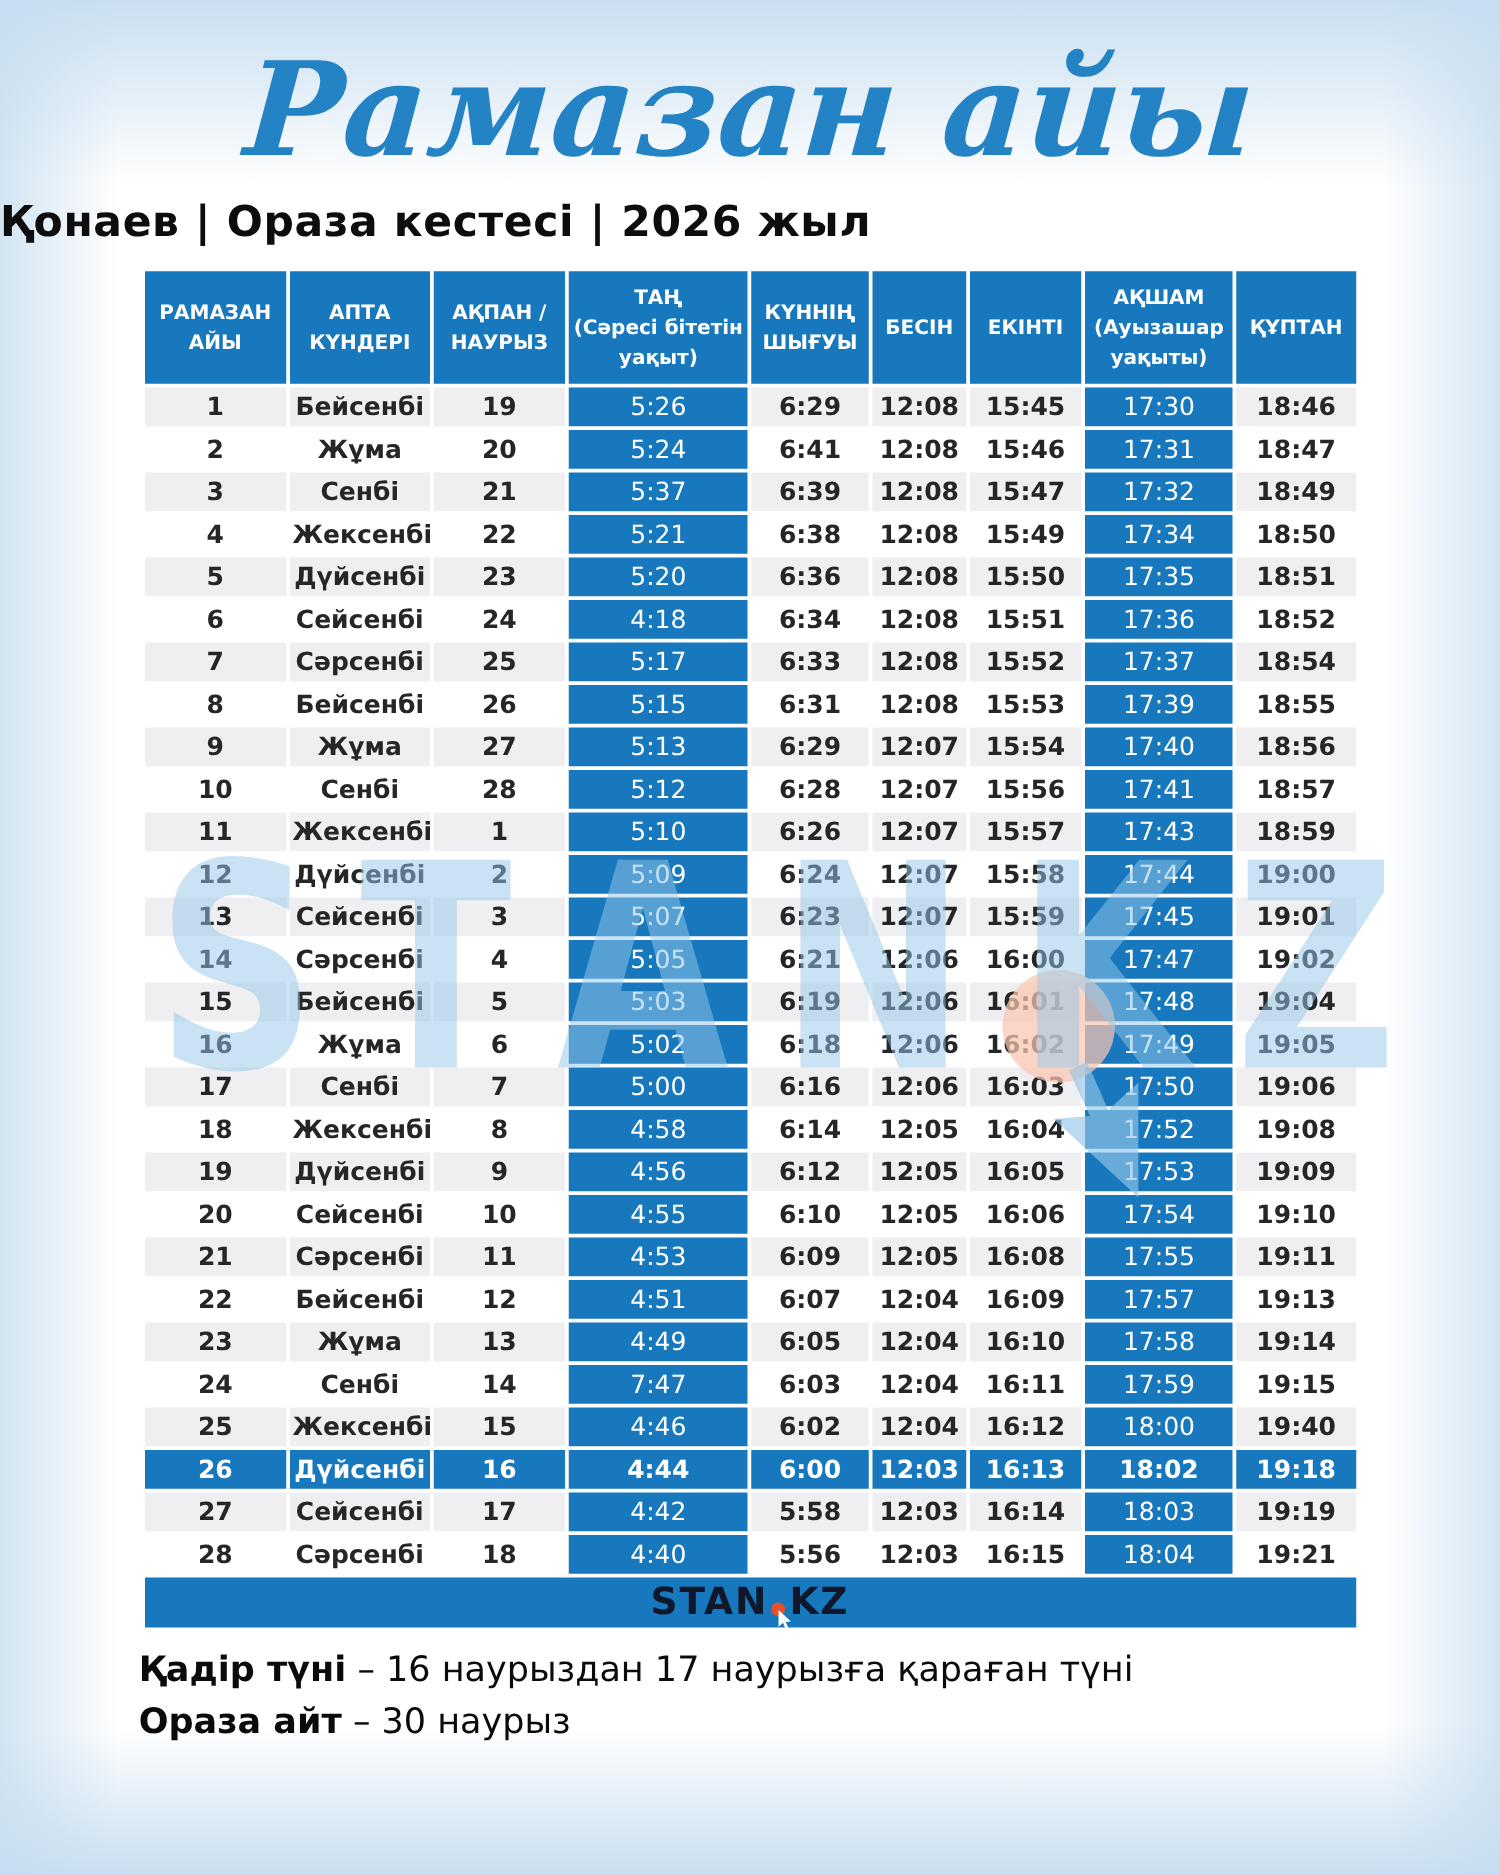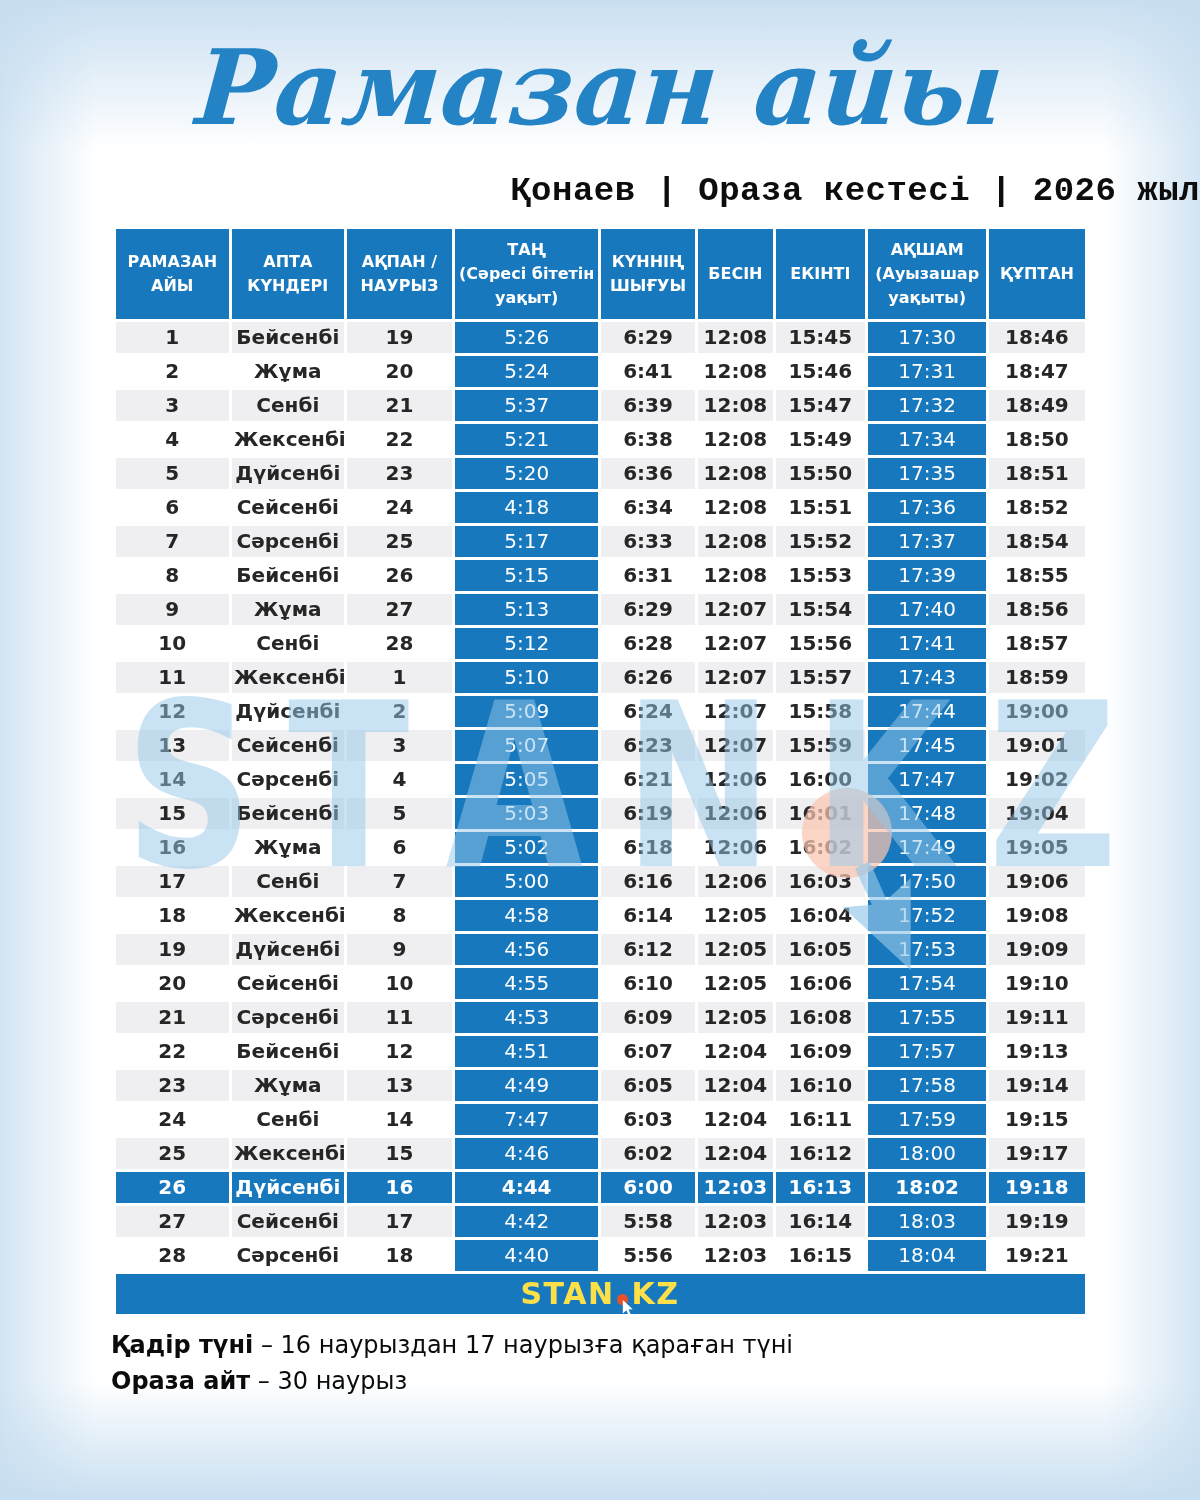--- a/index.html
+++ b/index.html
@@ -22,25 +22,24 @@
   .title{
     margin:18px 0 0;
     text-align:center;
     font-family:"DejaVu Serif","Liberation Serif",serif;
     font-style:italic;font-weight:bold;
     font-size:104px;line-height:1.35;
     color:var(--title-blue);
     transform:skewX(-4deg);
   }
   .subtitle{
-    text-align:right;
+    text-align:left;
     font-size:34px;font-weight:bold;color:#0d0d0d;
     letter-spacing:.5px;
-    margin-top:14px;
-    font-family:Liberation Mono, monospace;
+    margin-top:0;
   }
   .table-wrap{position:relative;width:975px;margin:16px auto 0;}
   table{border-collapse:separate;border-spacing:3px;table-layout:fixed;width:100%;}
   thead th{
     background:var(--blue);color:#fff;
     font-size:16px;font-weight:700;line-height:1.5;
     padding:9px 2px;text-align:center;vertical-align:middle;
   }
   thead th .main{display:block;}
   tbody td{
@@ -51,26 +50,26 @@
   }
   tr.odd td{background:var(--row-alt);}
   tr.even td{background:#ffffff;}
   tbody td.blue{background:var(--blue);color:#ffffff;font-weight:400;}
   tr.hl td{background:var(--blue);color:#ffffff;font-weight:700;}
   .brandbar{
     background:var(--blue);height:40px;text-align:center;vertical-align:middle;padding:0;
   }
   .logo{
     display:inline-flex;align-items:flex-end;
-    color:#fde047;font-size:30px;font-weight:700;letter-spacing:1.5px;line-height:30px;
+    color:#0f172a;font-size:30px;font-weight:700;letter-spacing:1.5px;line-height:30px;
   }
   .logo-dot-wrap{position:relative;width:15px;height:30px;margin:0 1px;}
   .logo-dot{position:absolute;left:1px;bottom:4px;width:11px;height:11px;border-radius:50%;background:#e8502a;}
   .logo-cursor{position:absolute;left:5px;bottom:-8px;width:15px;height:17px;}
-  .notes{width:978px;margin:13px auto 0;font-size:24px;color:#0b0b0b;line-height:1.3;}
+  .notes{width:978px;margin:13px auto 0;font-size:28px;color:#0b0b0b;line-height:1.3;}
   .note-line{margin-bottom:4px;}
   .note-line b{font-weight:bold;}
   
   .watermark{
     position:absolute;left:-6px;top:446px;width:1002px;height:230px;
     display:flex;justify-content:space-between;align-items:center;
     pointer-events:none;z-index:4;
   }
   .wm-letter{
     font-size:228px;font-weight:700;line-height:1;
@@ -396,21 +395,21 @@
           </tr>
           <tr class="odd">
             <td>25</td>
             <td>Жексенбі</td>
             <td>15</td>
             <td class="blue">4:46</td>
             <td>6:02</td>
             <td>12:04</td>
             <td>16:12</td>
             <td class="blue">18:00</td>
-            <td>19:17</td>
+            <td>19:40</td>
           </tr>
           <tr class="hl">
             <td>26</td>
             <td>Дүйсенбі</td>
             <td>16</td>
             <td class="blue">4:44</td>
             <td>6:00</td>
             <td>12:03</td>
             <td>16:13</td>
             <td class="blue">18:02</td>

